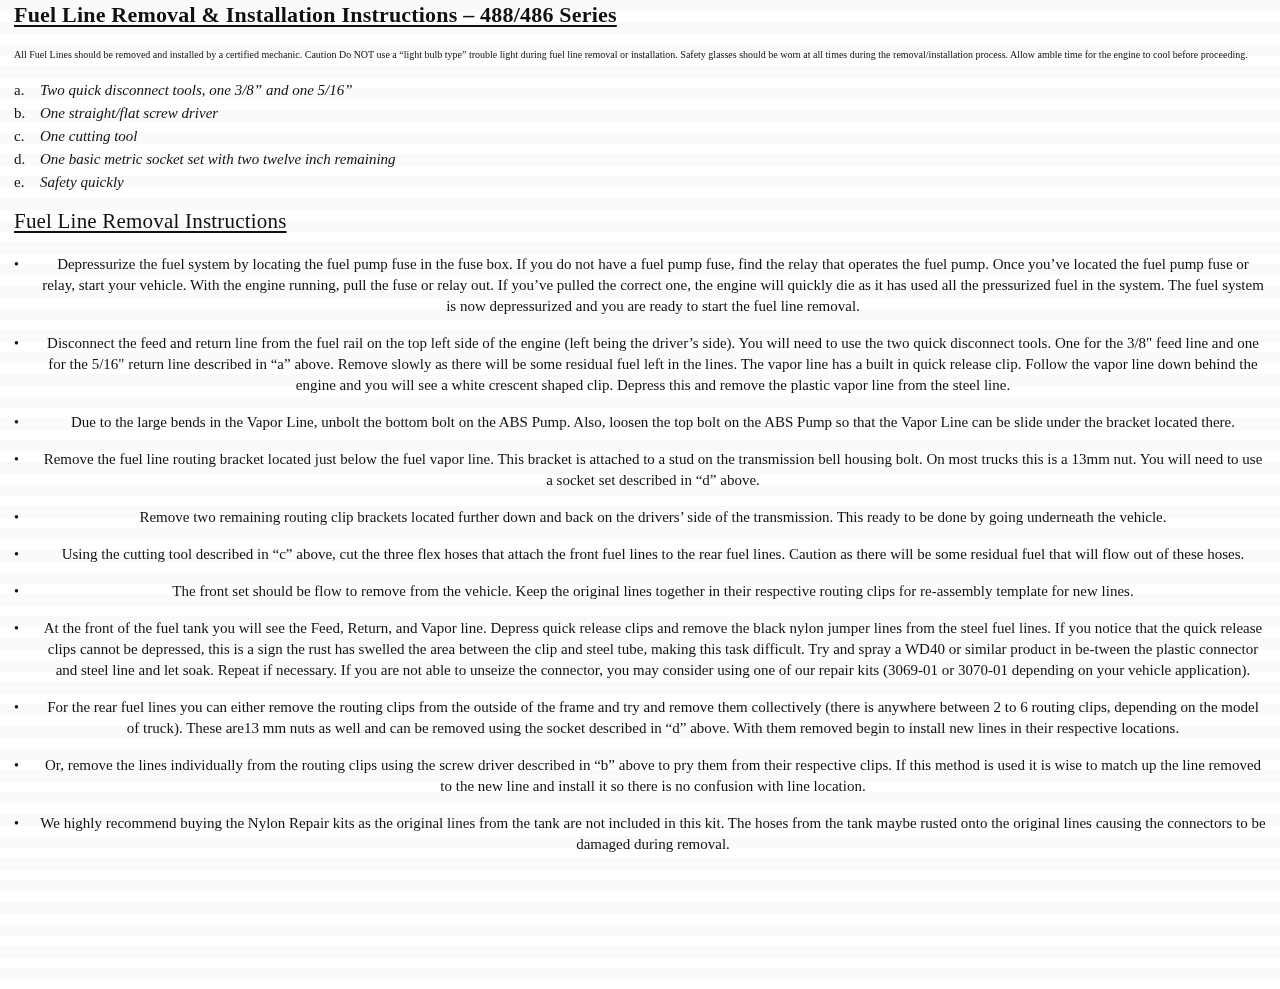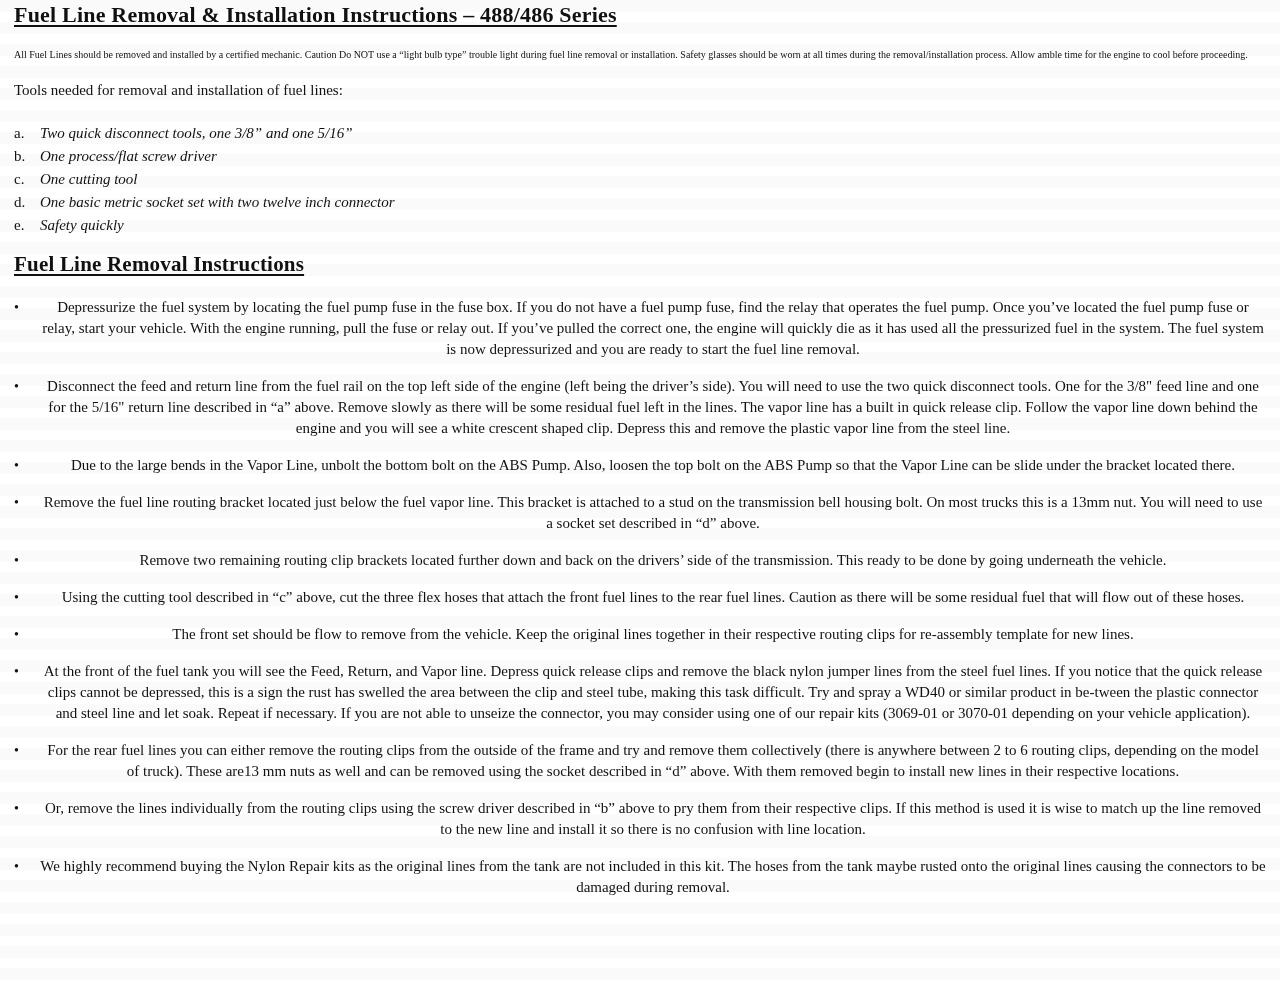--- a/index.html
+++ b/index.html
@@ -61,21 +61,21 @@
     flex: 0 0 26px;
   }
   ol.tools-list .text {
     flex: 1 1 auto;
     font-style: italic;
   }
   h2.section-heading {
     margin: 0 0 20px 0;
     font-size: 21px;
     line-height: 25px;
-    font-weight: bold;
+    font-weight: normal;
     text-decoration: underline;
     text-decoration-thickness: 2px;
     text-underline-offset: 3px;
     letter-spacing: 0.2px;
   }
   ul.steps-list {
     list-style: none;
     margin: 0;
     padding: 0;
   }
@@ -96,38 +96,37 @@
 </style>
 </head>
 <body>
 
 <div class="page">
 
   <h1 class="doc-title">Fuel Line Removal &amp; Installation Instructions – 488/486 Series</h1>
 
   <p class="body-par">All Fuel Lines should be removed and installed by a certified mechanic. Caution Do NOT use a “light bulb type” trouble light during fuel line removal or installation. Safety glasses should be worn at all times during the removal/installation process. Allow amble time for the engine to cool before proceeding.</p>
 
-  <p class="tools-intro">Tools needed for removal and installation of fuel lines:</p>
 
   <ol class="tools-list">
     <li>
       <span class="marker">a.</span>
       <span class="text">Two quick disconnect tools, one 3/8” and one 5/16”</span>
     </li>
     <li>
       <span class="marker">b.</span>
-      <span class="text">One process/flat screw driver</span>
+      <span class="text">One straight/flat screw driver</span>
     </li>
     <li>
       <span class="marker">c.</span>
       <span class="text">One cutting tool</span>
     </li>
     <li>
       <span class="marker">d.</span>
-      <span class="text">One basic metric socket set with two twelve inch connector</span>
+      <span class="text">One basic metric socket set with two twelve inch remaining</span>
     </li>
     <li>
       <span class="marker">e.</span>
       <span class="text">Safety quickly</span>
     </li>
   </ol>
 
   <h2 class="section-heading">Fuel Line Removal Instructions</h2>
 
   <ul class="steps-list">

